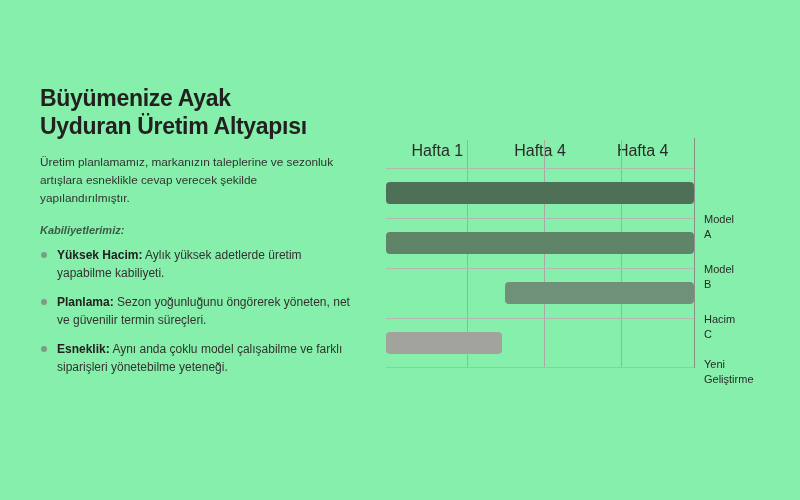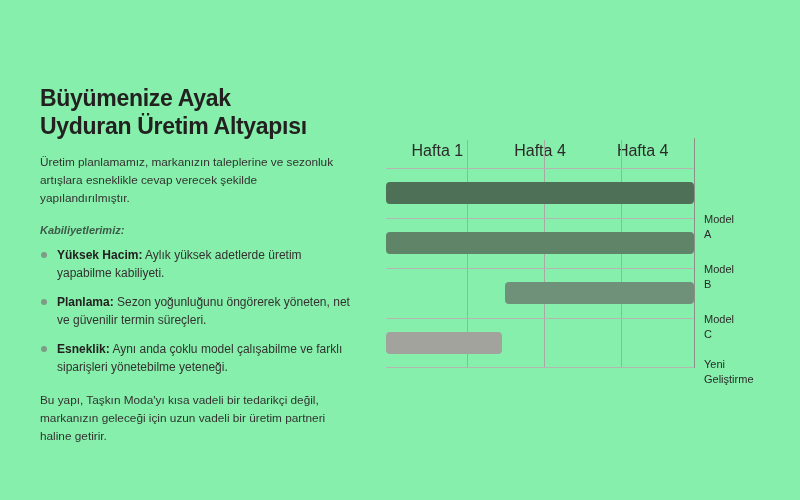--- a/index.html
+++ b/index.html
@@ -196,21 +196,20 @@
       <li class="caps-item">
         <span class="bullet-dot"></span>
         <b>Planlama:</b><span> Sezon yoğunluğunu öngörerek yöneten, net ve güvenilir termin süreçleri.</span>
       </li>
       <li class="caps-item">
         <span class="bullet-dot"></span>
         <b>Esneklik:</b><span> Aynı anda çoklu model çalışabilme ve farklı siparişleri yönetebilme yeteneği.</span>
       </li>
     </ul>
 
-    <p class="outro-para">Bu yapı, Taşkın Moda'yı kısa vadeli bir tedarikçi değil, markanızın geleceği için uzun vadeli bir üretim partneri haline getirir.</p>
   </div>
 
   <div class="gantt">
 
     <div class="gantt-header">
       <div class="gantt-header-cell">Hafta 1</div>
       <div class="gantt-header-cell">Hafta 4</div>
       <div class="gantt-header-cell">Hafta 4</div>
     </div>
 
@@ -239,18 +238,18 @@
         <div class="bar" id="bar2" style="left: 119.35px; width: 188.65px; background: rgb(111, 145, 121);"></div>
       </div>
 
       <div class="row" style="top:150px;">
         <div class="bar" id="bar3" style="left: 0px; width: 115.5px; background: rgb(163, 163, 158);"></div>
       </div>
     </div>
 
     <div class="row-label" style="top:74px;">Model A</div>
     <div class="row-label" style="top:124px;">Model B</div>
-    <div class="row-label" style="top:174px;">Model C</div>
+    <div class="row-label" style="top:174px;">Hacim C</div>
     <div class="row-label" style="top:219px;">Yeni
 Geliştirme</div>
   </div>
 
 </div>
 
 </body></html>

